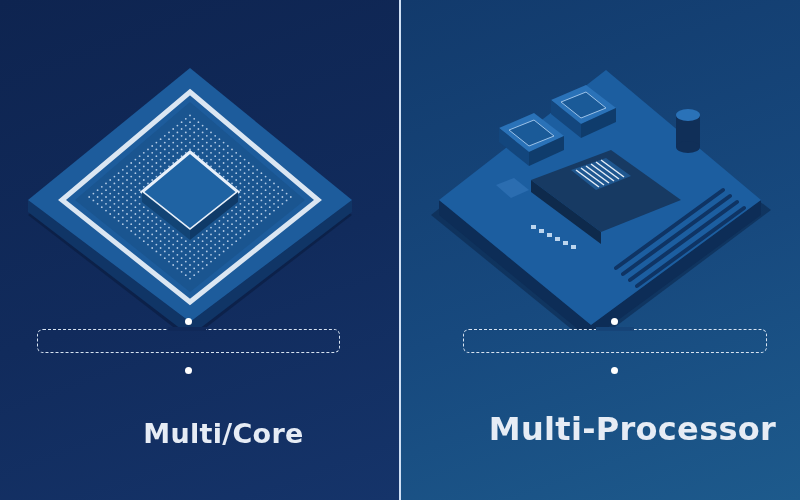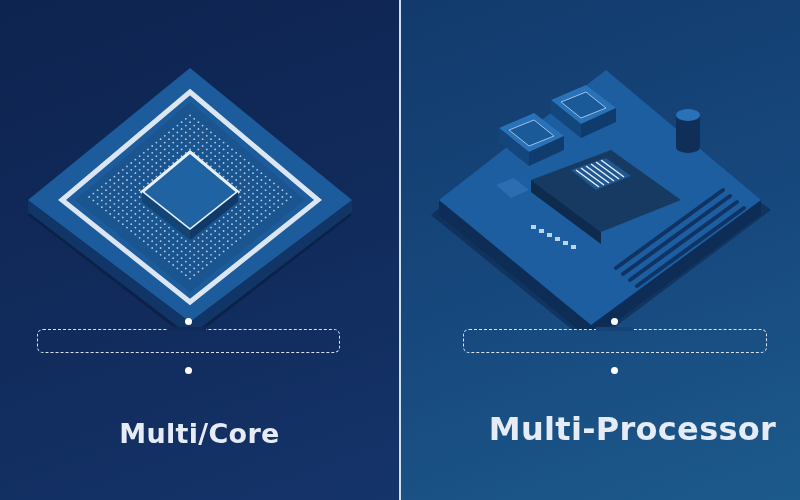--- a/index.html
+++ b/index.html
@@ -6,21 +6,21 @@
   body { width: 800px; height: 500px; overflow: hidden; position: relative; font-family: "DejaVu Sans", sans-serif; }
   .panel { position: absolute; top: 0; height: 500px; }
   .panel-left { left: 0; width: 399px; background: linear-gradient(160deg, #0e2450 0%, #112b5c 55%, #15346a 100%); }
   .panel-right { left: 401px; width: 399px; background: linear-gradient(160deg, #123a6c 0%, #17497e 55%, #1d5a8c 100%); }
   .divider { position: absolute; left: 399px; top: 0; width: 2px; height: 500px; background: #cfe0f5; }
   .illus { position: absolute; top: 40px; left: 0; width: 399px; height: 290px; }
   .connector-dot { position: absolute; width: 7px; height: 7px; border-radius: 50%; background: #ffffff; }
   .dashed-box { position: absolute; height: 24px; border: 1.5px dashed #d8e4f2; border-radius: 6px; box-sizing: border-box; }
   .dash-gap { position: absolute; height: 4px; }
   .title { position: absolute; width: 399px; text-align: center; color: #e6ecf5; font-weight: bold; letter-spacing: 0.3px; }
-  .title-left { top: 418px; font-size: 27px; }
+  .title-left { top: 418px; font-size: 27px; padding-left: 24px; }
   .title-right { top: 410px; font-size: 32px; padding-left: 32px; }
 </style>
 </head>
 <body>
 
 <div class="panel panel-left">
   <svg class="illus" viewBox="0 0 399 290" width="399" height="290">
 
     <polygon points="190,60 352,175 190,300 28,175" fill="#0a1a3a" opacity="0.55"></polygon>
 

